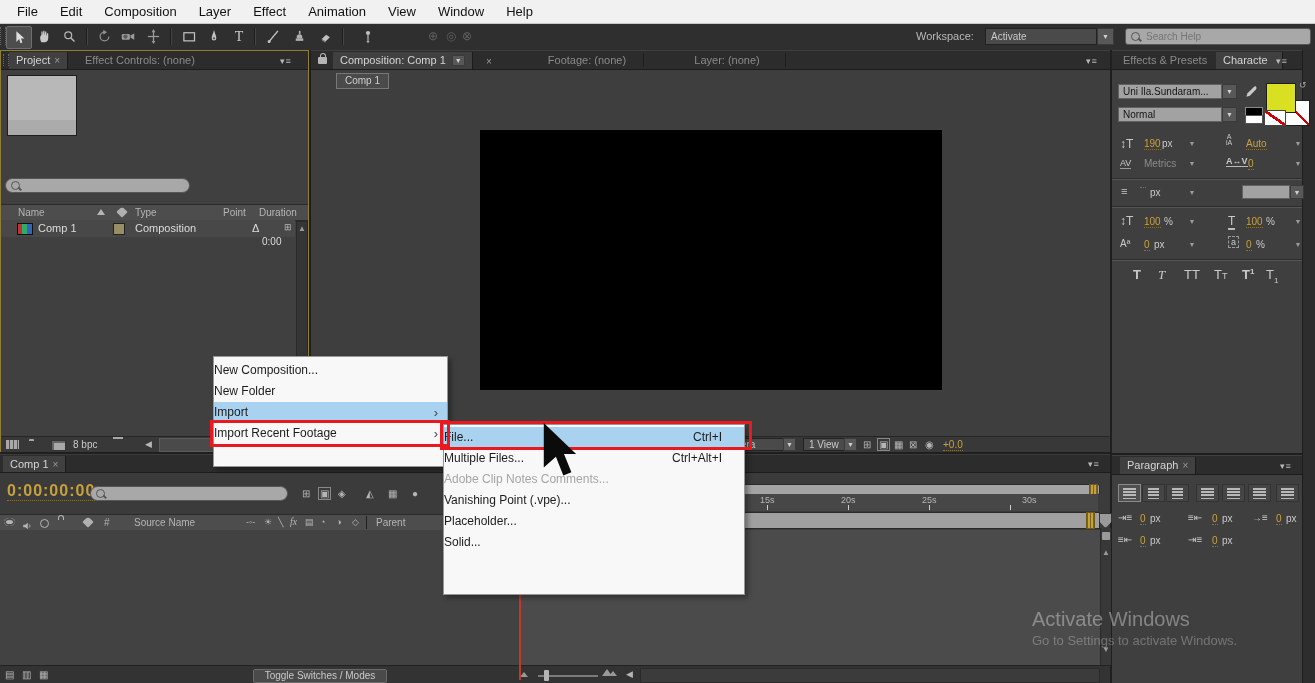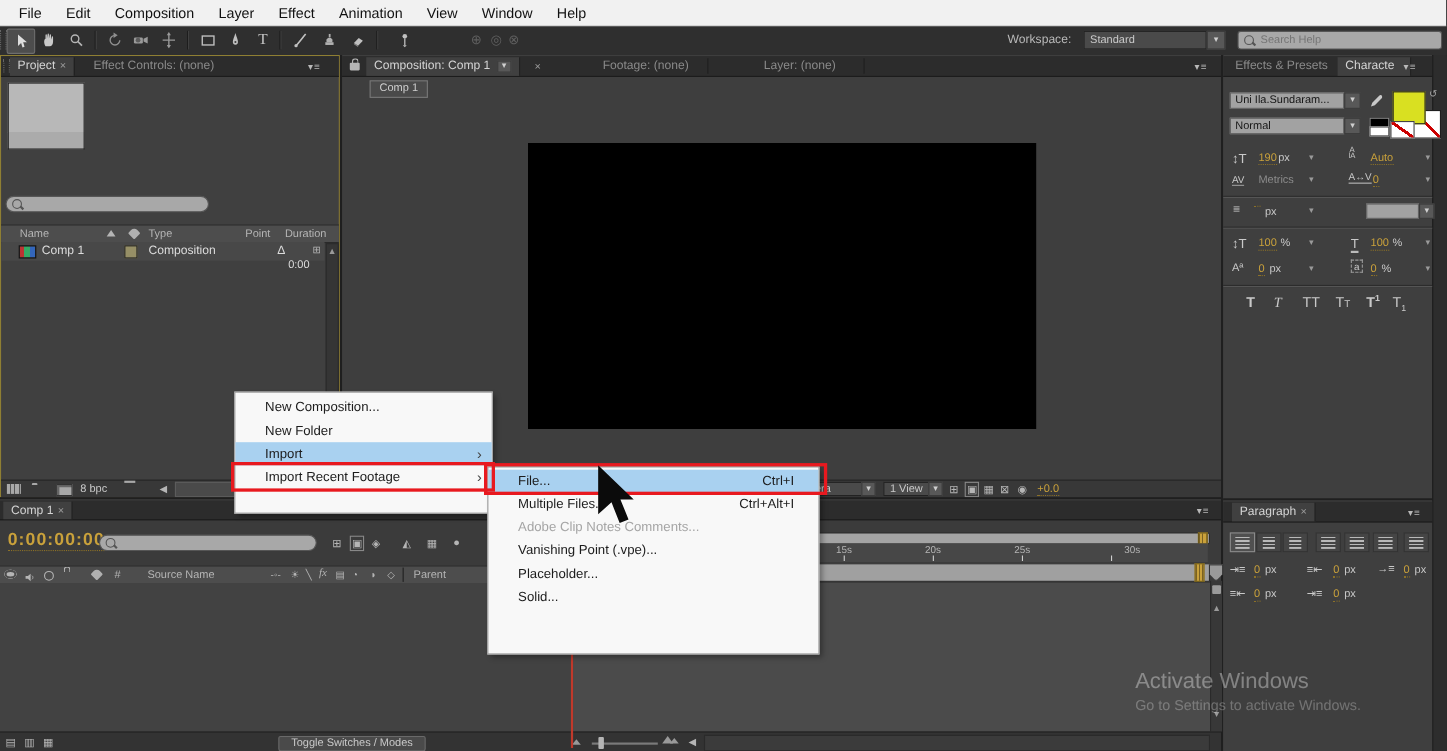--- a/index.html
+++ b/index.html
@@ -42,21 +42,21 @@
   .lockico::before{content:"";position:absolute;left:1.5px;top:-4px;width:4px;height:4px;border:1.5px solid #b5b5b5;border-bottom:none;border-radius:3px 3px 0 0;}
   .tagico{width:8px;height:8px;background:#b0b0b0;border-radius:1px 4px 1px 1px;transform:rotate(-45deg);}
   .trash{position:relative;width:8px;height:9px;background:#a8a8a8;border-radius:0 0 2px 2px;}
   .trash::before{content:"";position:absolute;left:-1px;top:-3px;width:10px;height:2px;background:#a8a8a8;}
   .folder{position:relative;width:12px;height:8px;background:#a8a8a8;border-radius:1px;}
   .folder::before{content:"";position:absolute;left:0;top:-2px;width:5px;height:2px;background:#a8a8a8;border-radius:1px 1px 0 0;}
   .shield{width:11px;height:13px;background:#9a9a9a;border:1px solid #333;clip-path:polygon(0 0,100% 0,100% 55%,50% 100%,0 55%);}
   .ico{color:#b5b5b5;font-size:10px;}
   
   .ctx{background:#f8f8f8;border:1px solid #979797;box-shadow:3px 3px 5px rgba(0,0,0,.35);z-index:50;}
-  .ctx-item{position:relative;height:21px;line-height:21px;padding-left:27px;font-size:12px;color:#1c1c1c;white-space:nowrap;}
+  .ctx-item{position:relative;height:21px;line-height:21px;font-size:12px;color:#1c1c1c;white-space:nowrap;}
   .ctx-item.hl{background:#a9d1f0;}
   .ctx-item.dis{color:#a5a5a5;}
   .subarrow{position:absolute;right:9px;top:0;font-size:13px;color:#444;}
   .shortcut{position:absolute;right:22px;top:0;font-size:12px;color:#1c1c1c;}
   .redbox{border:3px solid #e8191f;z-index:55;background:transparent;}
   
   .cpicon{color:#c9c9c9;font-size:10px;}
   .fauxbtn{color:#c9c9c9;font-size:13px;font-weight:bold;}
   .alignbtn{width:21px;height:16px;display:flex;align-items:center;justify-content:center;background:#454545;border:1px solid #333;}
   .alignbtn.sel{border:1px solid #8a8a8a;background:#505050;}
@@ -165,21 +165,21 @@
           <circle cx="12" cy="6" r="3.6" fill="#c0c0c0"></circle>
           <line x1="12" y1="9" x2="12" y2="20" stroke="#c0c0c0" stroke-width="2"></line>
           <polygon points="9,20 15,20 12,23" fill="#c0c0c0"></polygon>
         </svg>
       </div>
     <div class="abs axis" style="left:428px;top:5px;">⊕</div>
     <div class="abs axis" style="left:446px;top:5px;">◎</div>
     <div class="abs axis" style="left:462px;top:5px;">⊗</div>
     <span class="abs" style="left:916px;top:6px;color:#b9b9b9;font-size:11px;">Workspace:</span>
     <div class="abs darkdd" style="left:985px;top:4px;width:112px;height:17px;">
-        <span>Standard</span>
+        <span>Activate</span>
       </div>
     <div class="abs ddbtn" style="left:1097px;top:4px;width:17px;height:17px;">▼</div>
     <div class="abs searchbox" style="left:1125px;top:4px;width:186px;height:17px;border-radius:3px;">
       <span class="mag"></span>
       <input placeholder="Search Help" style="">
     </div>
   </div>
 
   <div class="abs" style="left:0;top:50px;width:309px;height:402px;background:#404040;border:1px solid #8f7f33;box-sizing:border-box;"></div>
   <div class="abs tabbar" style="left:1px;top:51px;width:307px;height:18px;"></div>
@@ -293,21 +293,21 @@
   <span class="abs gold golddot" style="left:1144px;top:138px;font-size:10px;">190</span>
   <span class="abs txt" style="left:1162px;top:138px;">px</span>
   <span class="abs ddbtn" style="left:1186px;top:138px;width:12px;height:11px;border:none;background:none;color:#9a9a9a;">▼</span>
   <span class="abs cpicon" style="left:1226px;top:134px;font-size:7px;line-height:6px;text-align:center;">A<br>lA</span>
   <span class="abs gold golddot" style="left:1246px;top:138px;font-size:10px;">Auto</span>
   <span class="abs ddbtn" style="left:1292px;top:138px;width:12px;height:11px;border:none;background:none;color:#9a9a9a;">▼</span>
 
   <span class="abs cpicon" style="left:1120px;top:158px;font-size:9px;border-bottom:1px solid #999;">AV</span>
   <span class="abs dim" style="left:1144px;top:158px;font-size:10px;">Metrics</span>
   <span class="abs ddbtn" style="left:1186px;top:158px;width:12px;height:11px;border:none;background:none;color:#9a9a9a;">▼</span>
-  <span class="abs cpicon" style="left:1226px;top:156px;font-size:9px;border-bottom:1px solid #bbb;">A↔V</span>
+  <span class="abs cpicon" style="left:1226px;top:156px;font-size:9px;border-bottom:1px solid #bbb;font-weight:bold;">A↔V</span>
   <span class="abs gold golddot" style="left:1248px;top:158px;font-size:10px;">0</span>
   <span class="abs ddbtn" style="left:1292px;top:158px;width:12px;height:11px;border:none;background:none;color:#9a9a9a;">▼</span>
 
   <div class="abs" style="left:1112px;top:178px;width:190px;height:1px;background:#2c2c2c;border-bottom:1px solid #555;"></div>
 
   <span class="abs cpicon" style="left:1121px;top:185px;font-size:11px;letter-spacing:-1px;">≡</span>
   <span class="abs gold golddot" style="left:1140px;top:187px;width:6px;"></span>
   <span class="abs txt" style="left:1150px;top:187px;">px</span>
   <span class="abs ddbtn" style="left:1186px;top:187px;width:12px;height:11px;border:none;background:none;color:#9a9a9a;">▼</span>
   <div class="abs dd" style="left:1242px;top:185px;width:48px;height:14px;"></div>

